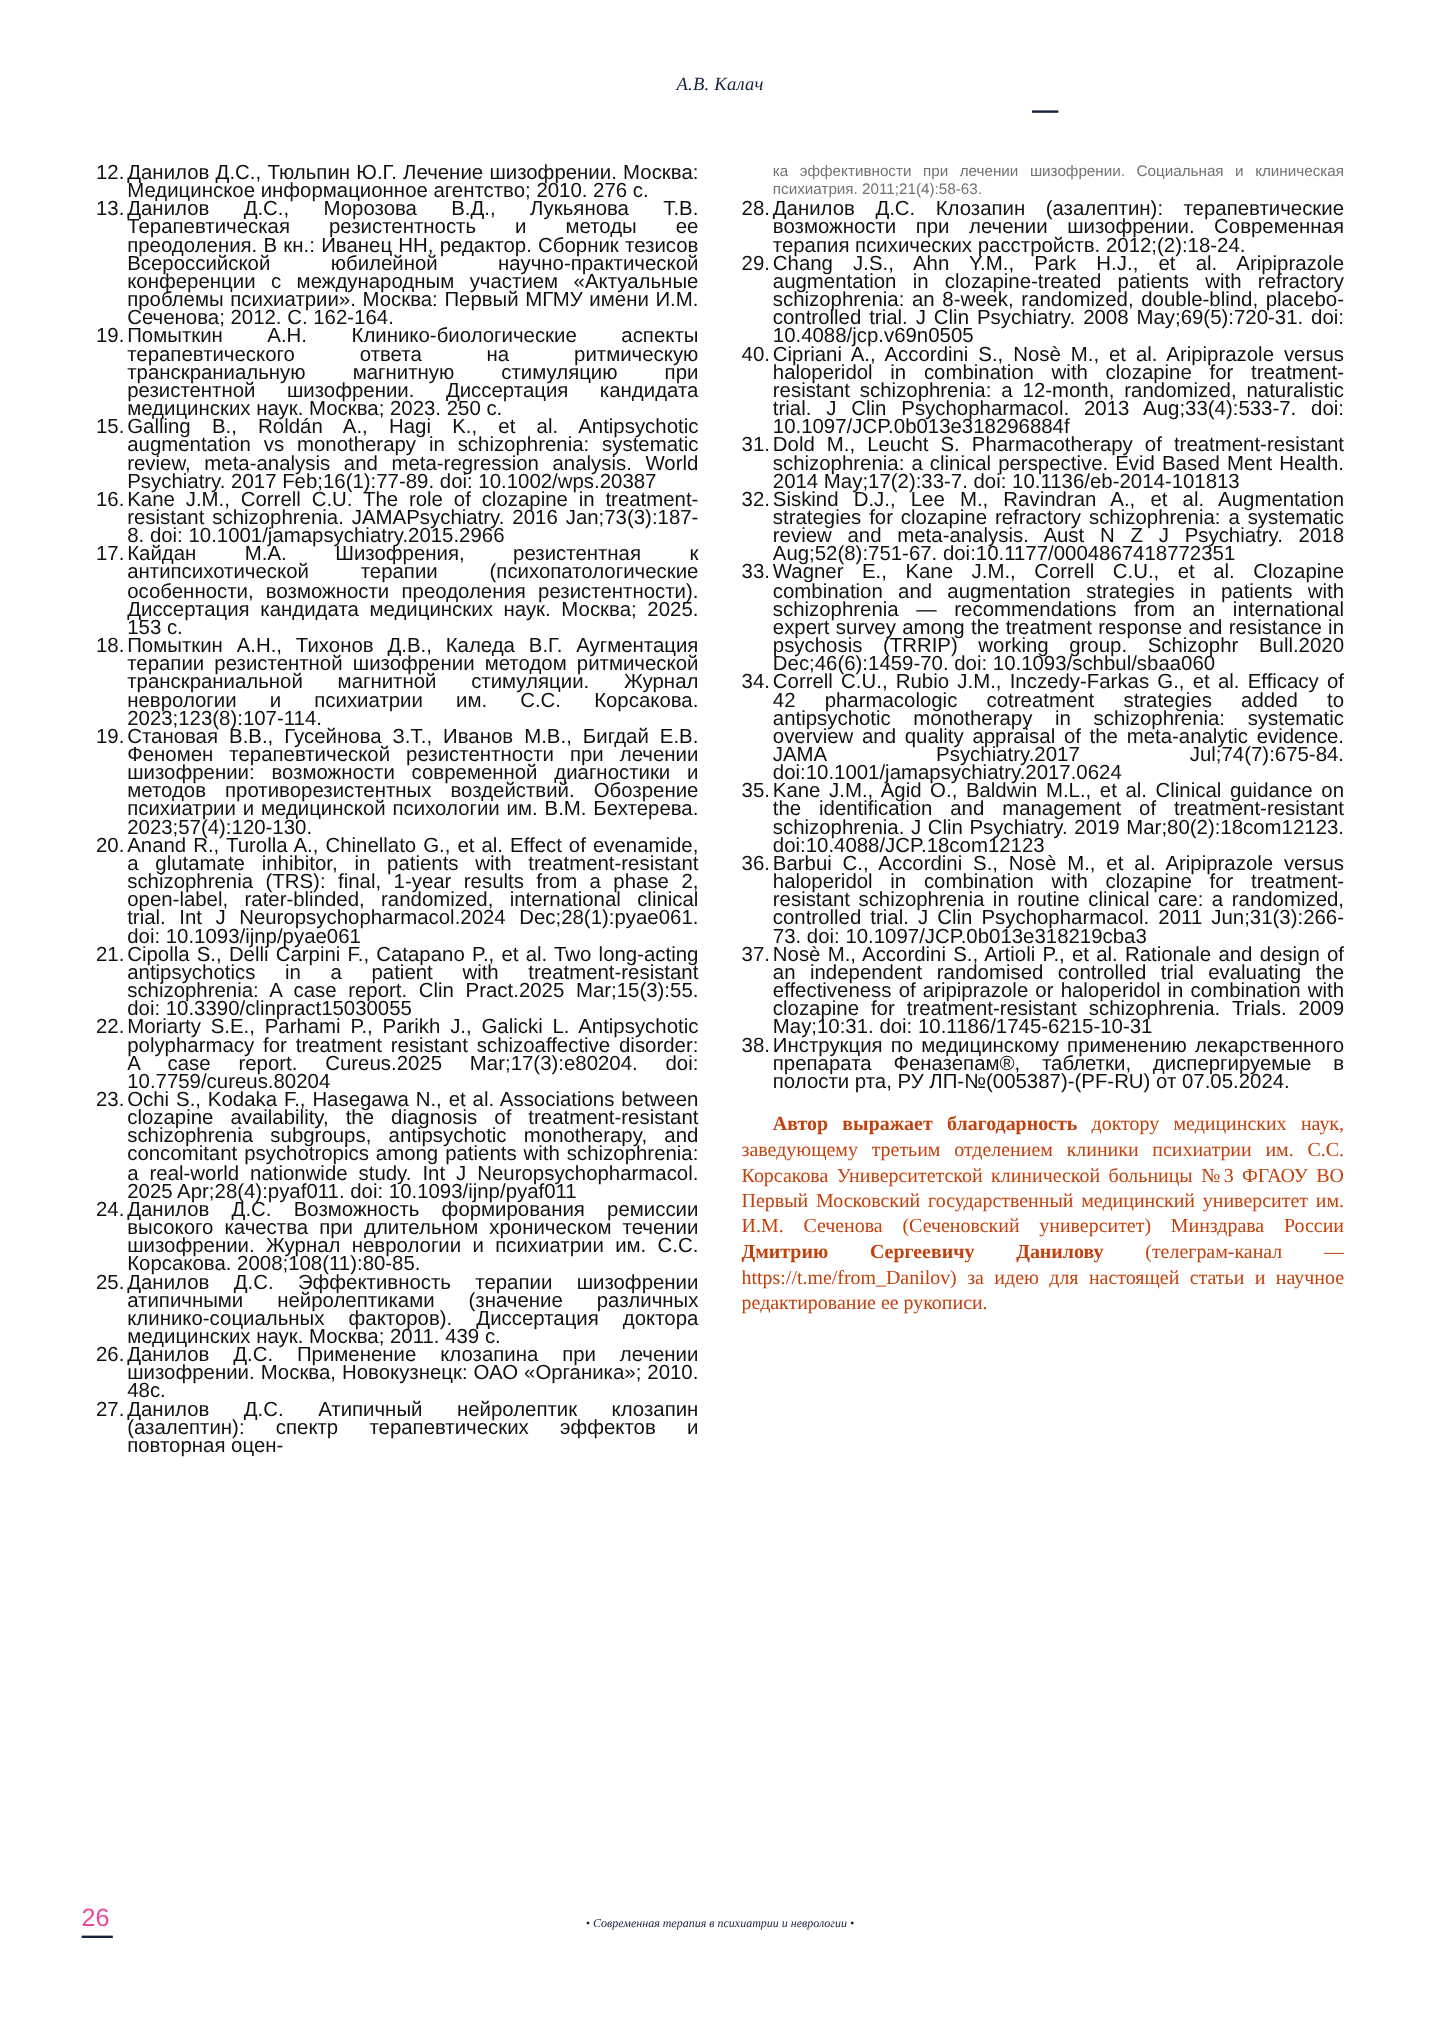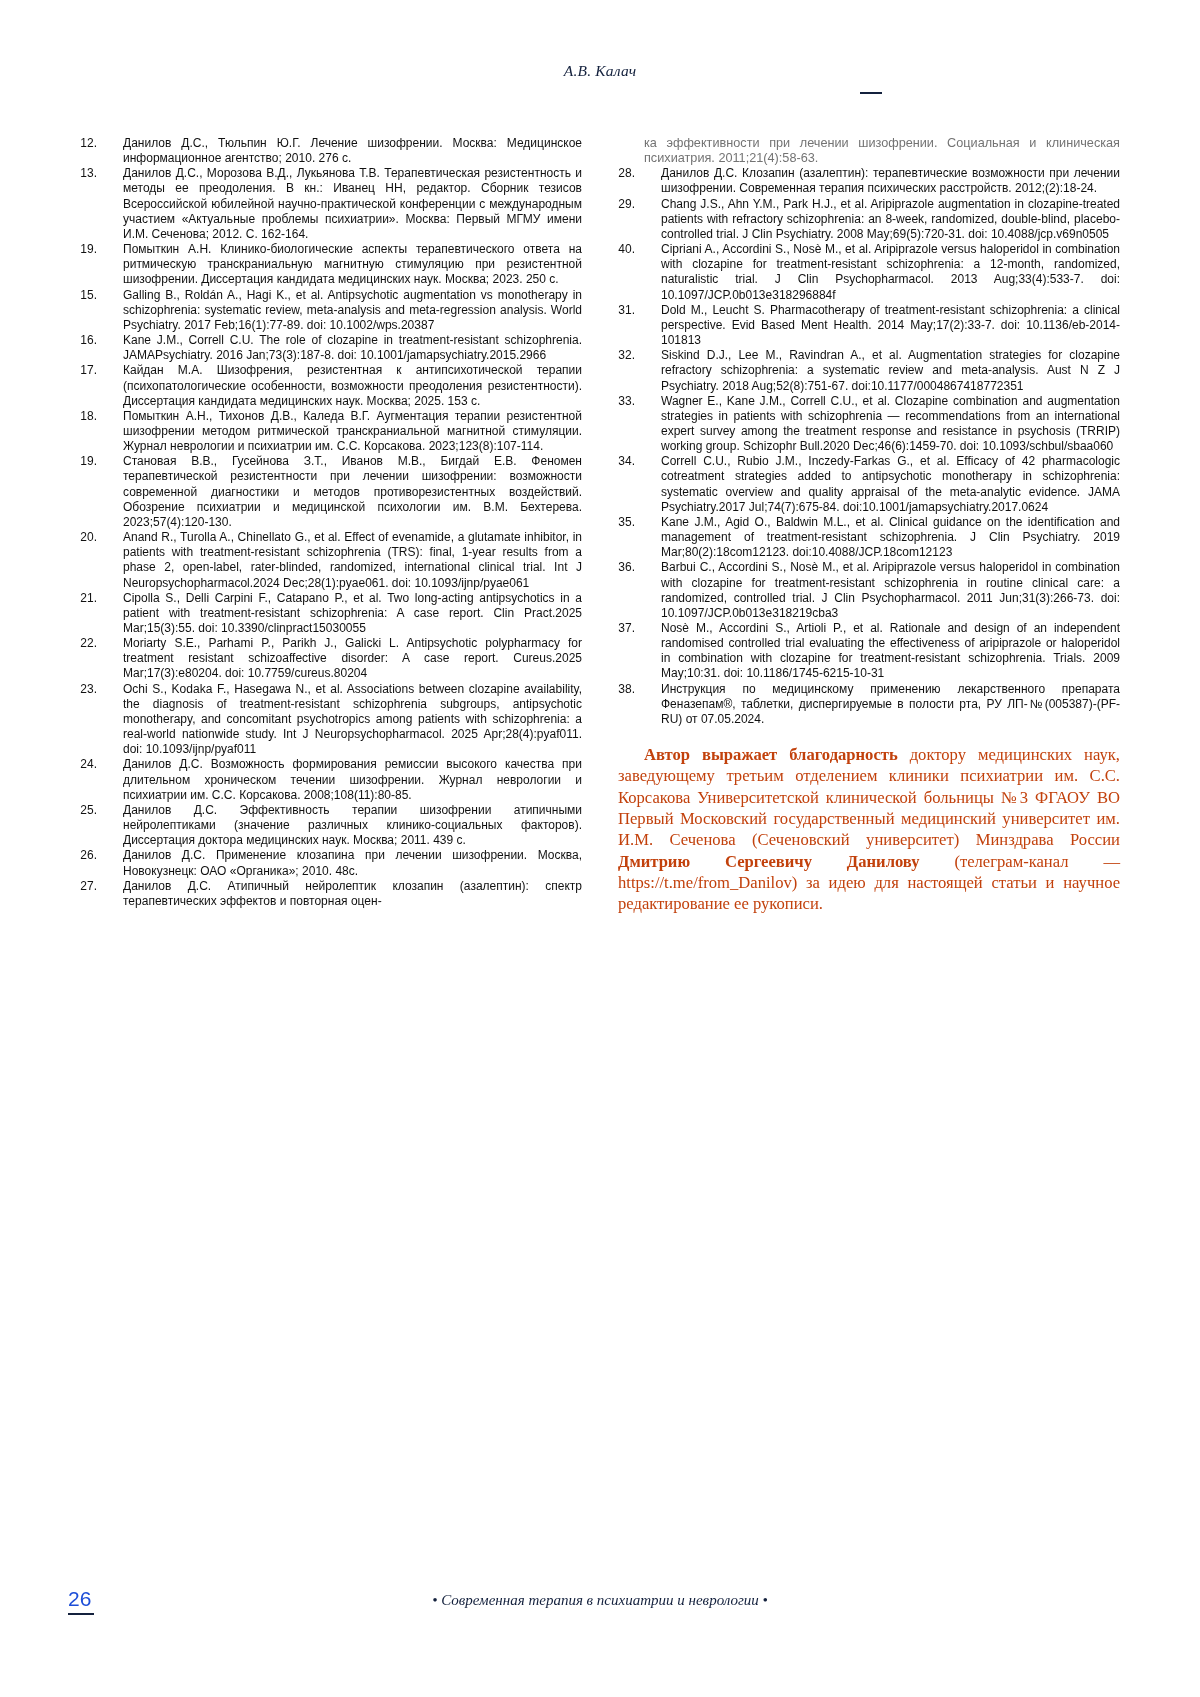--- a/index.html
+++ b/index.html
@@ -54,26 +54,25 @@
     width: 502px;
     position: relative;
   }
   ol.reflist {
     list-style: none;
     margin: 0;
     padding: 0;
   }
   li.ref {
     display: flex;
-    font-size: 12px;
+    font-size: 17px;
     line-height: 15.15px;
     text-align: justify;
     color: #111111;
     margin-bottom: 0px;
-    gap: 17px;
   }
   li.ref .num {
     width: 26px;
     flex: 0 0 26px;
     text-align: right;
     padding-right: 9px;
     box-sizing: border-box;
   }
   li.ref .body {
     flex: 1 1 auto;
@@ -99,40 +98,40 @@
   }
   .ack b {
     font-weight: bold;
   }
   .footer-page {
     position: absolute;
     left: 68px;
     bottom: 86px;
     font-family: "Liberation Sans", sans-serif;
     font-size: 21px;
-    color: #1d4ed8;
+    color: #ec4899;
     font-weight: normal;
   }
   .footer-underline {
     position: absolute;
     left: 68px;
     bottom: 82px;
     width: 26px;
     height: 2px;
     background: #14213d;
   }
   .footer-center {
     position: absolute;
     left: 0;
     bottom: 88px;
     width: 1200px;
     text-align: center;
     font-family: "Liberation Serif", serif;
     font-style: italic;
-    font-size: 15px;
+    font-size: 10px;
     color: #14213d;
   }
 </style>
 </head>
 <body>
 
 <div class="page">
 
   <div class="running-head">А.В. Калач</div>
   <div class="head-rule"></div>

